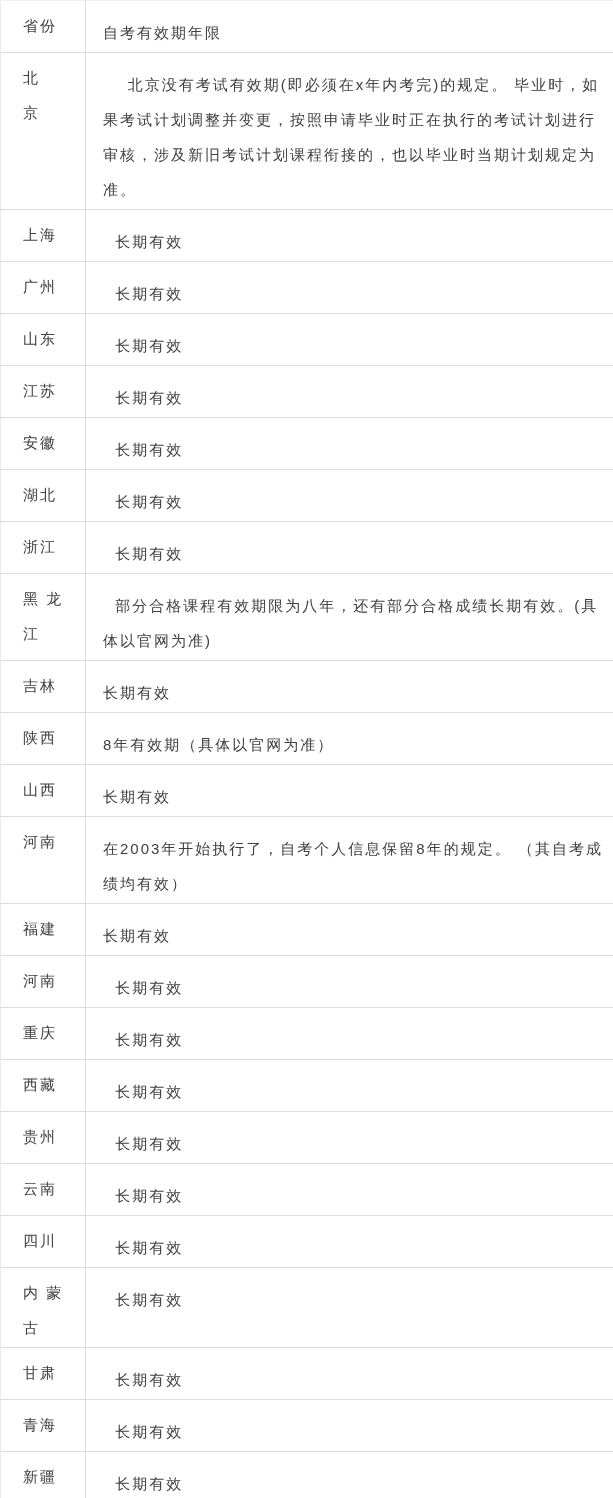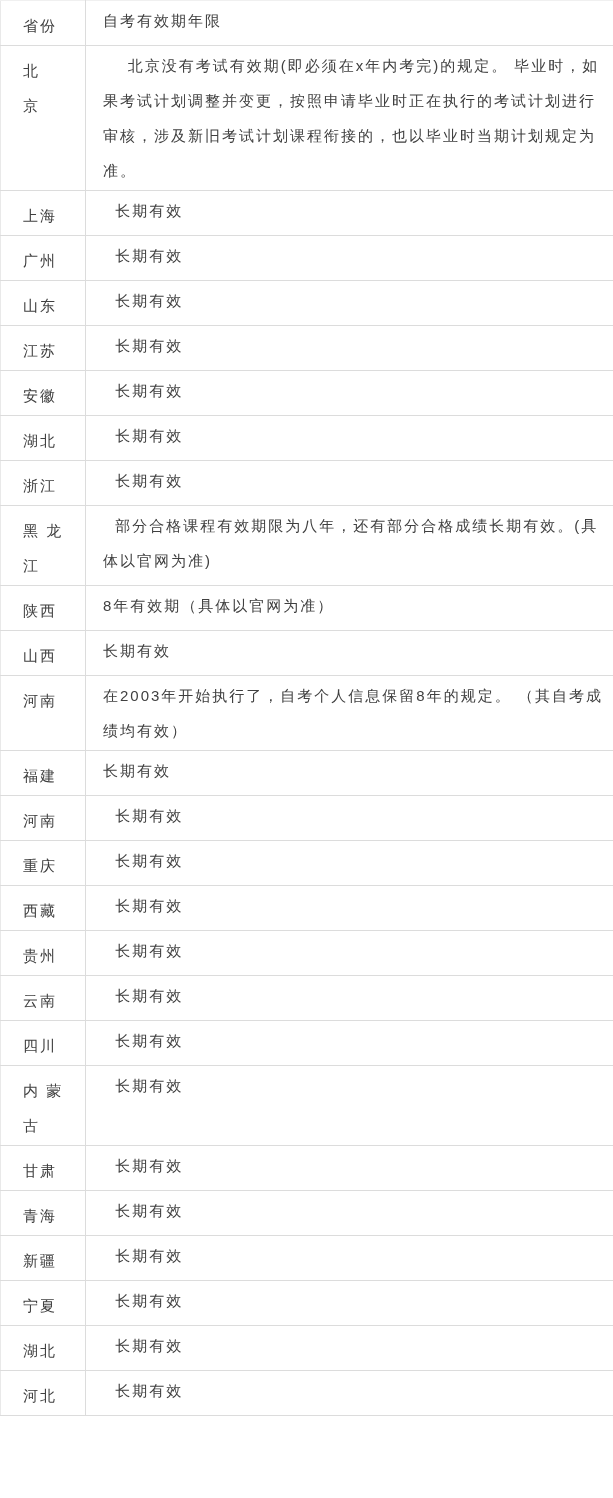--- a/index.html
+++ b/index.html
@@ -31,21 +31,21 @@
     vertical-align: top;
     white-space: pre-wrap;
     word-break: break-all;
     border-bottom: 1px solid #dcdcdc;
   }
   .province {
     border-right: 1px solid #dcdcdc;
     padding: 7px 18px 2px 22px;
   }
   .validity {
-    padding: 2px 10px 2px 17px;
+    padding: 14px 10px 2px 17px;
   }
   thead th {
     padding-top: 3px;
     padding-bottom: 3px;
   }
 </style>
 </head>
 <body>
 
 <table class="validity-table">
@@ -90,20 +90,24 @@
         <td class="validity">  长期有效</td>
       </tr>
       <tr>
         <td class="province">浙江</td>
         <td class="validity">  长期有效</td>
       </tr>
       <tr>
         <td class="province">黑 龙
 江</td>
         <td class="validity">  部分合格课程有效期限为八年，还有部分合格成绩长期有效。(具体以官网为准)</td>
+      </tr>
+      <tr>
+        <td class="province">吉林</td>
+        <td class="validity">长期有效</td>
       </tr>
       <tr>
         <td class="province">陕西</td>
         <td class="validity">8年有效期（具体以官网为准）</td>
       </tr>
       <tr>
         <td class="province">山西</td>
         <td class="validity">长期有效</td>
       </tr>
       <tr>

